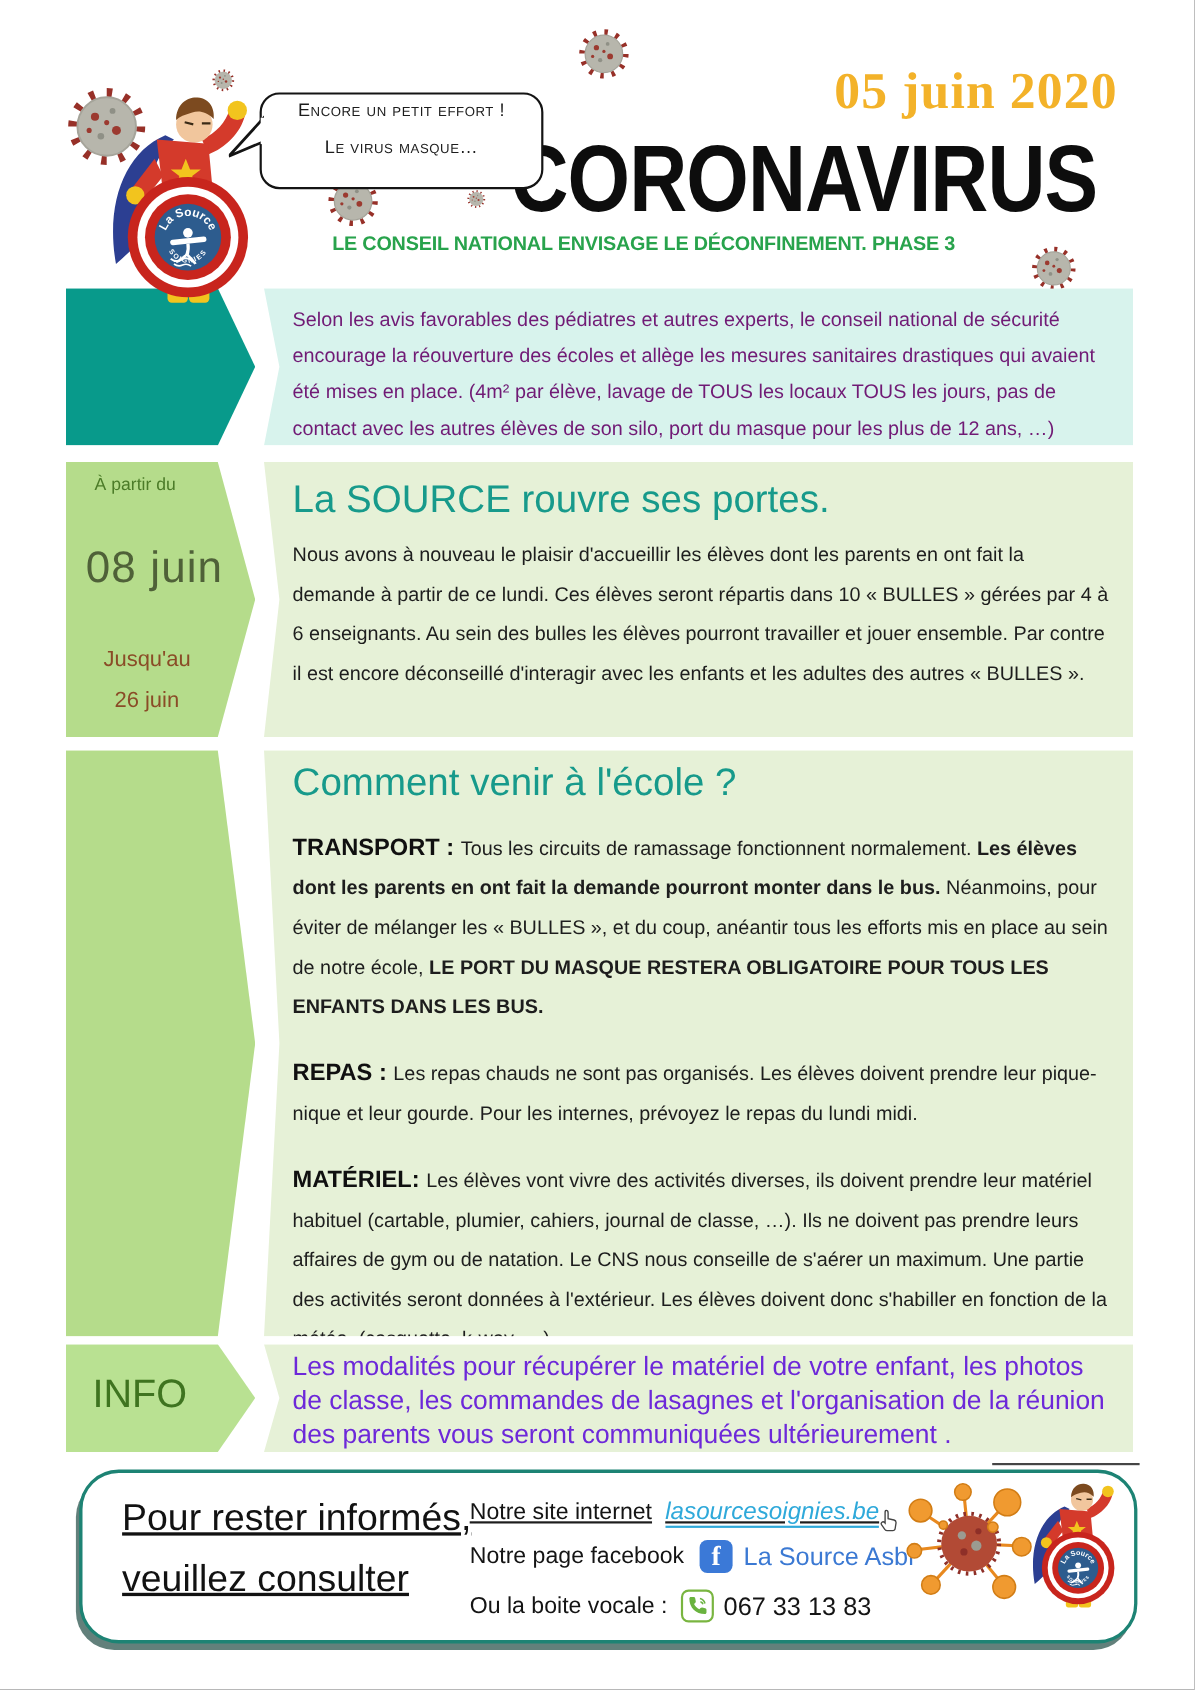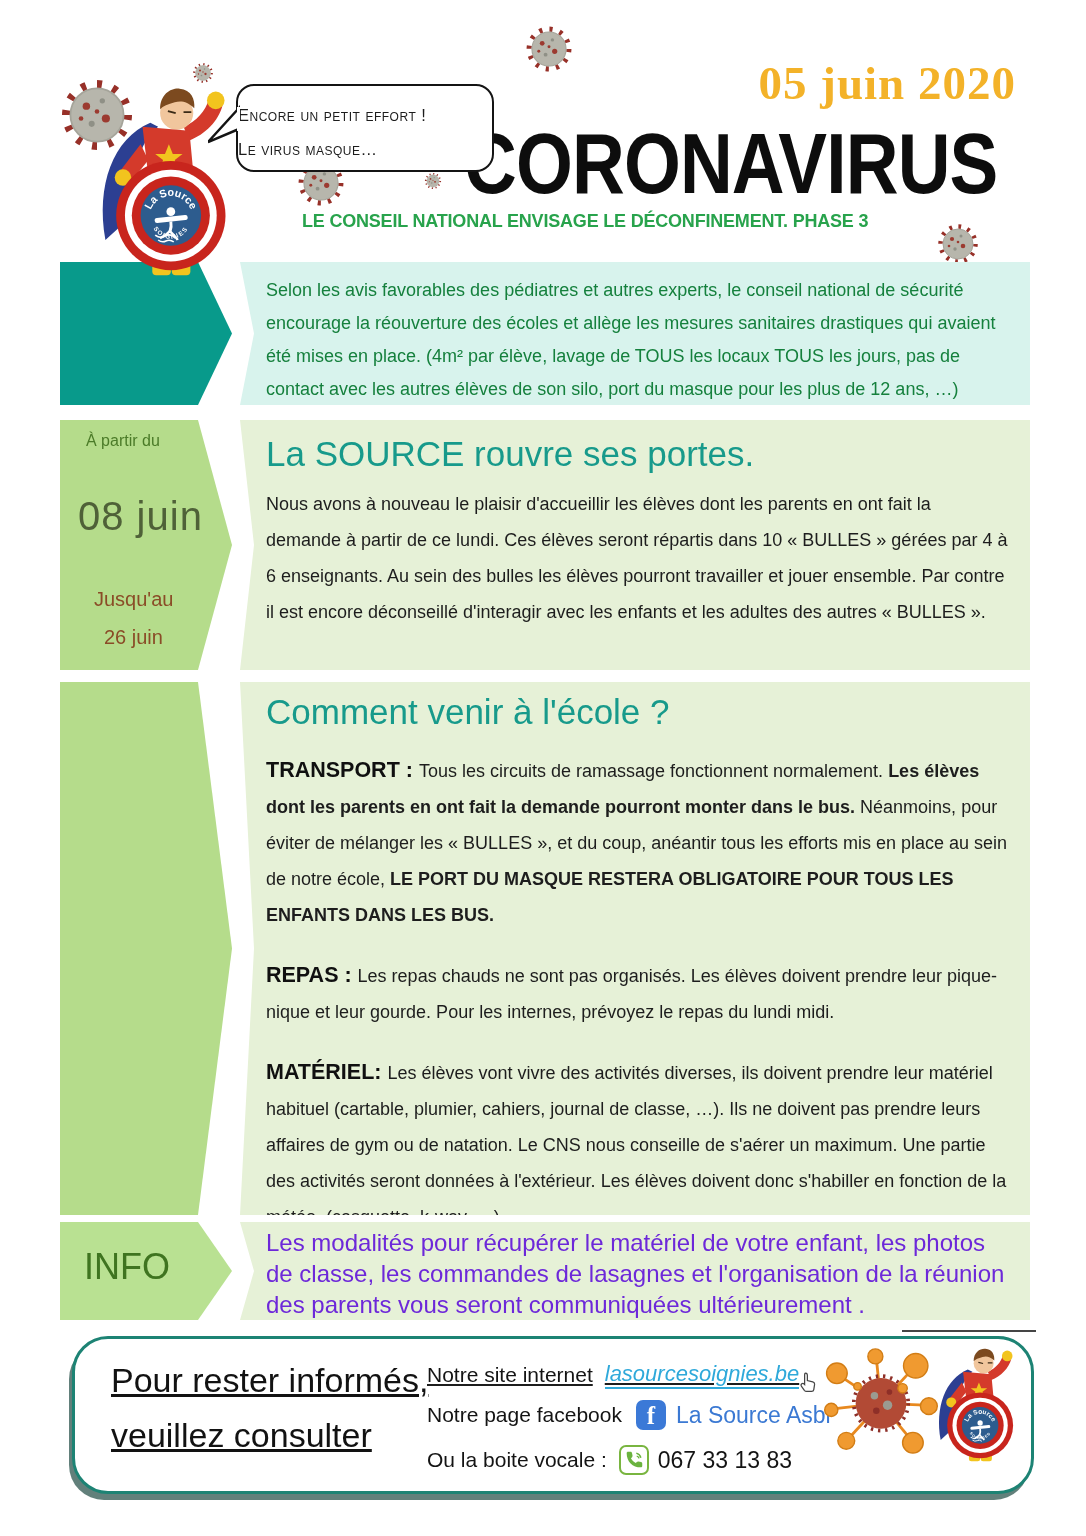--- a/index.html
+++ b/index.html
@@ -22,21 +22,21 @@
     color:#0d0d0d; transform:scaleX(.85); transform-origin:left top;
     white-space:nowrap; letter-spacing:-1px;
   }
   .subtitle {
     left:302px; top:211px; font-size:18px; font-weight:700;
     color:#28a34c; letter-spacing:-.2px; white-space:nowrap;
   }
   .bubble {
     left:236px; top:84px; width:258px; height:88px; background:#fff;
     border:2.5px solid #141414; border-radius:18px; z-index:6;
-    text-align:left; padding-top:21px;
+    text-align:center; padding-top:6px;
   }
   .bubble .line {
     font-variant:small-caps; font-size:16.5px; letter-spacing:.5px;
     color:#1c1c1c; line-height:1;
   }
   .bubble .line + .line { margin-top:17px; }
   .bubble-tail { left:-30px; top:16px; }
 
   
   .arrow {
@@ -57,21 +57,21 @@
   
   .cbox {
     left:240px; width:790px; overflow:hidden;
     clip-path:polygon(0 0, 100% 0, 100% 100%, 0 100%, 14px 50%);
   }
   .cbox.intro { top:262px;  height:143px; background:#d8f3ed; padding:12px 20px 0 26px; }
   .cbox.green1{ top:420px;  height:250px; background:#e6f1d7; padding:14px 20px 0 26px; }
   .cbox.green2{ top:682px;  height:533px; background:#e6f1d7; padding:10px 20px 0 26px; }
   .cbox.infob { top:1222px; height:98px;  background:#e6f1d7; padding:5px 20px 0 26px; }
 
-  .body-text  { font-size:18px; line-height:33px; color:#15803d; }
+  .body-text  { font-size:18px; line-height:33px; color:#701a75; }
   .body-text2 { font-size:18px; line-height:36px; color:#1d1d1d; }
   .sec-title  { font-size:35px; font-weight:400; color:#179a8b; }
   .para-label { font-size:21.5px; font-weight:700; color:#101010; }
   .bold-seg   { font-weight:700; }
   .mt-para1 { margin-top:12px; }
   .mt-para2 { margin-top:20px; }
   .mt-para3 { margin-top:24px; }
   .info-text { font-size:24px; line-height:31px; color:#6d28d9; }
 
   .divider-line { left:902px; top:1330px; width:134px; height:2px; background:#454545; }

